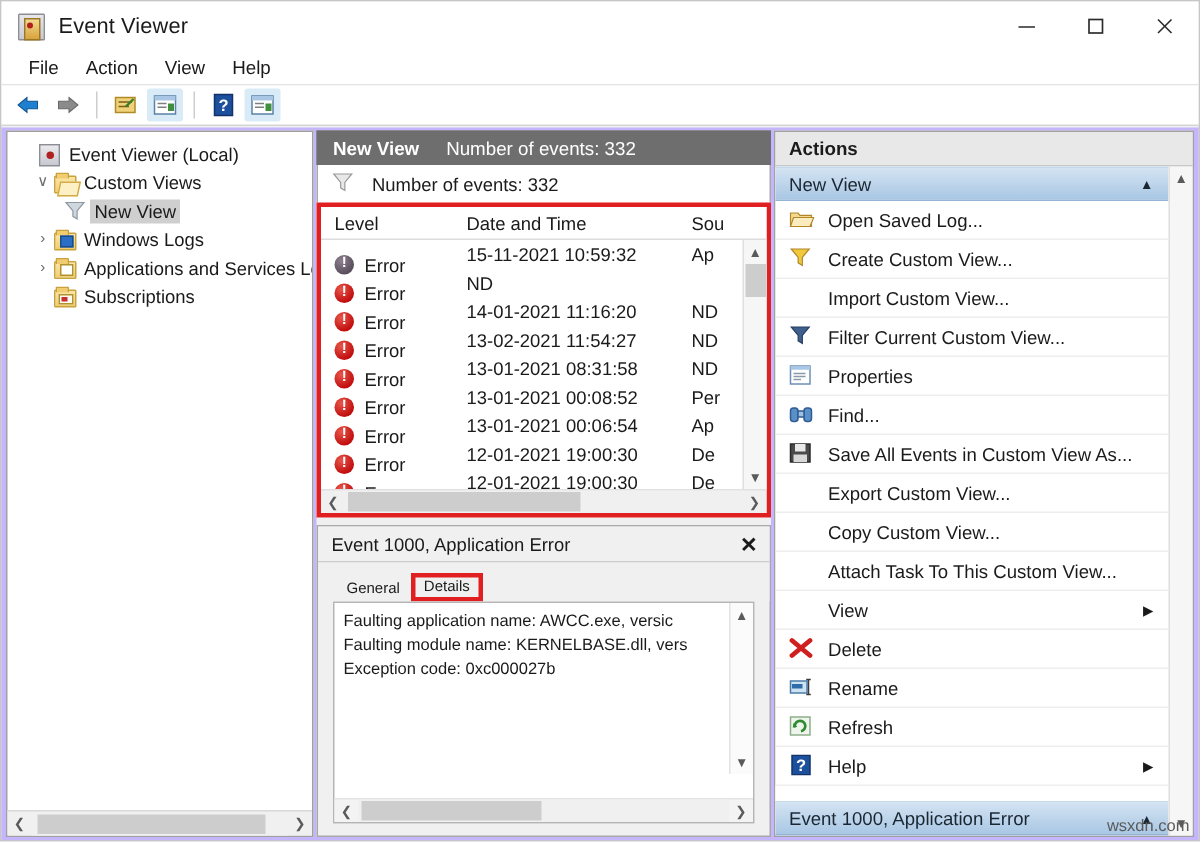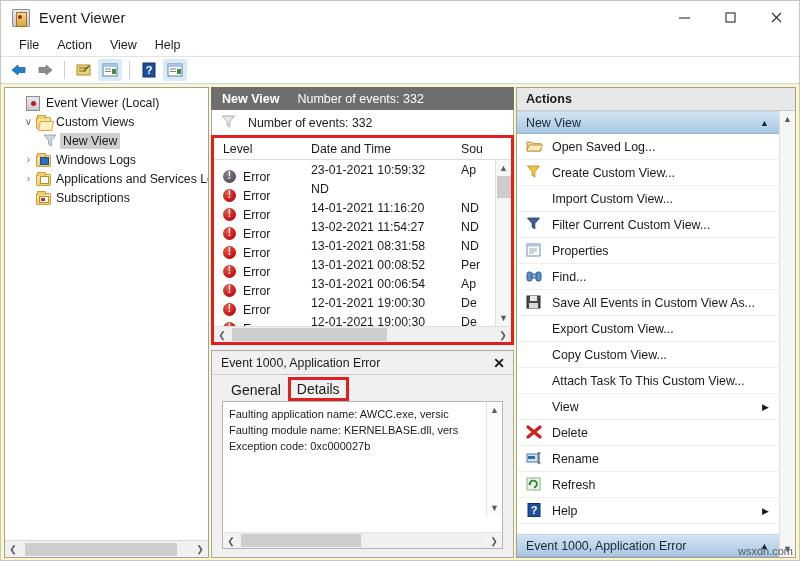--- a/index.html
+++ b/index.html
@@ -93,21 +93,21 @@
   .tb-btn.hl { background: #d9ebf7; }
   .tb-sep {
     width: 1px; height: 18px; background: #cdcdcd; margin: 0 5px;
   }
 
   
   .panes {
     position: absolute;
     left: 0; top: 84px; right: 0; bottom: 0;
     display: flex;
-    background: #fef9c3;
+    background: #c4b5fd;
   }
 
   
   .pane-left {
     width: 205px;
     background: #ffffff;
     border: 1px solid #a0a0a0;
     margin: 2px 0 2px 3px;
     position: relative;
     display: flex; flex-direction: column;
@@ -297,21 +297,21 @@
     background: #f0f0f0;
   }
   .det-head .dh-title { flex: 1; }
   .det-close { font-size: 14px; font-weight: bold; color:#1a1a1a; }
   .tabs {
     display: flex; align-items: flex-end;
     height: 26px; padding-left: 12px;
     background: #f0f0f0;
   }
   .tab {
-    font-size: 14px; color: #1a1a1a;
+    font-size: 10px; color: #1a1a1a;
     padding: 3px 7px;
   }
   .tab.boxed { border: 3px solid #e02020; padding: 1px 6px; }
   .det-body {
     flex: 1;
     margin: 0 10px 8px 10px;
     background: #ffffff;
     border: 1px solid #b5b5b5;
     position: relative;
     display: flex; flex-direction: column;
@@ -556,21 +556,21 @@
           <div style="width:16px;"></div>
         </div>
 
         <div class="list-body">
 
           <div class="ev-row">
             <div class="ev-level">
               <span class="err-icon dim"></span>
               <span>Error</span>
             </div>
-            <div class="ev-date">23-01-2021 10:59:32</div>
+            <div class="ev-date">15-11-2021 10:59:32</div>
             <div class="ev-src">Ap</div>
           </div>
 
           <div class="ev-row">
             <div class="ev-level">
               <span class="err-icon"></span>
               <span>Error</span>
             </div>
             <div class="ev-src">ND</div>
           </div>

